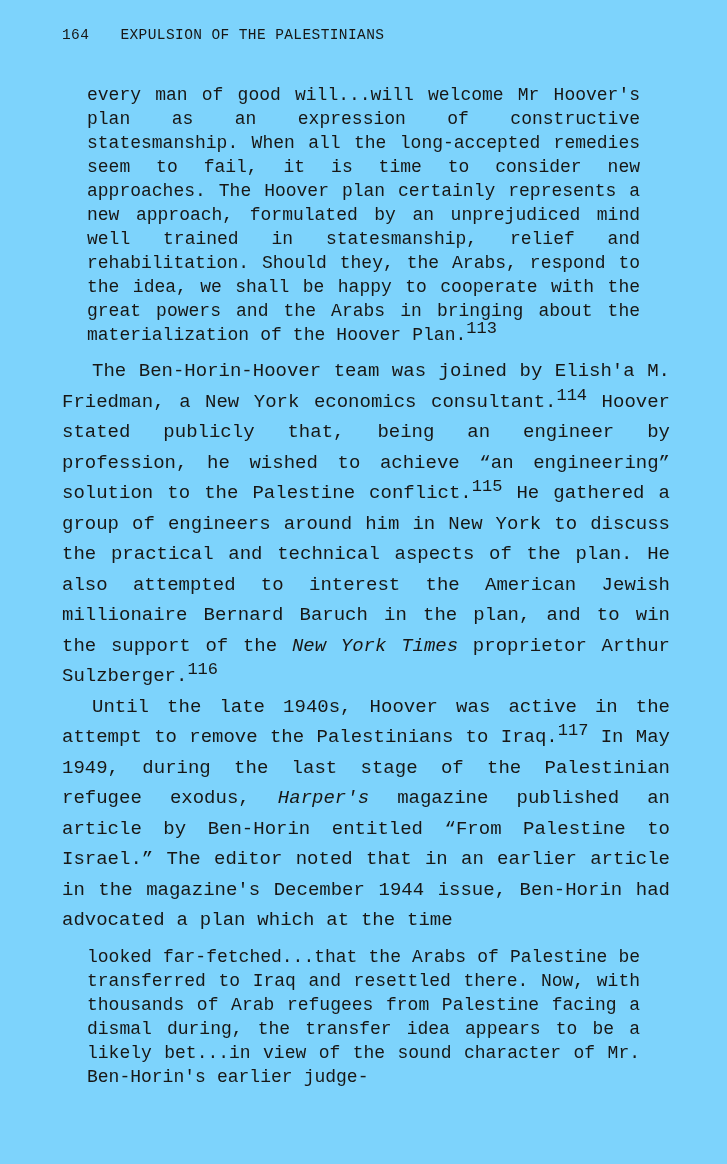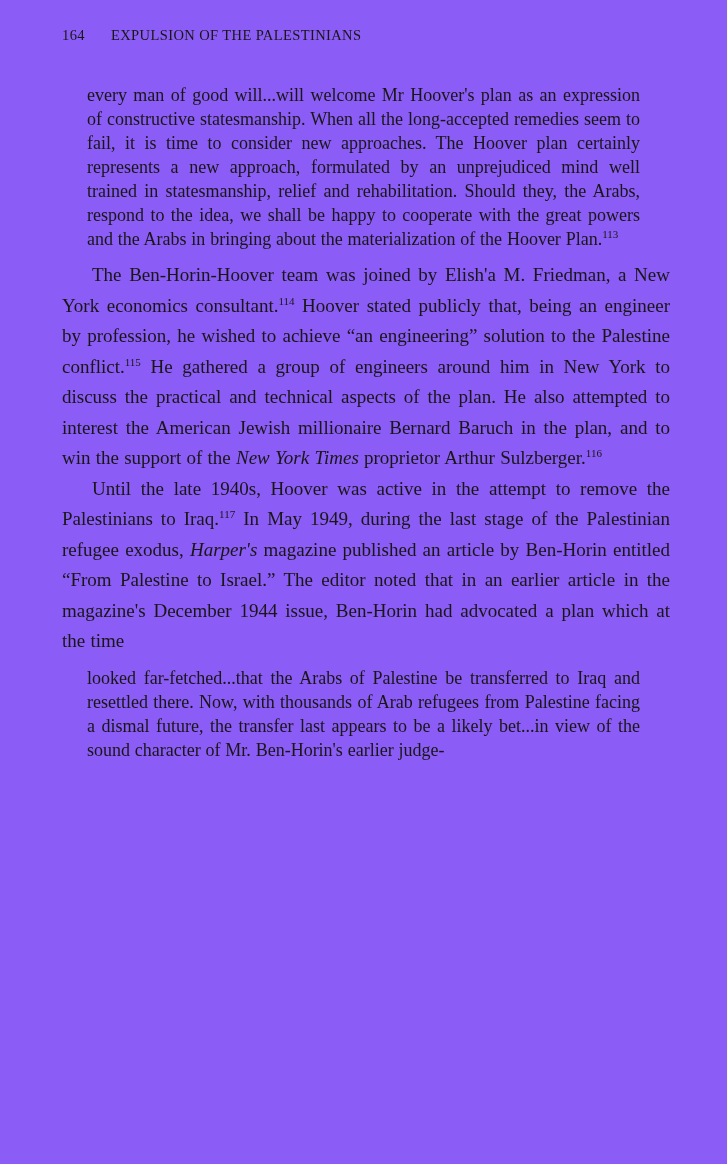--- a/index.html
+++ b/index.html
@@ -4,23 +4,23 @@
 <style>
   html, body {
     margin: 0;
     padding: 0;
     background: #ffffff;
   }
   .page {
     position: relative;
     width: 727px;
     height: 1164px;
-    background: #8b5cf6;
+    background: #7dd3fc;
     color: #181715;
-    font-family: Liberation Serif, serif;
+    font-family: Liberation Mono, monospace;
     box-sizing: border-box;
     padding: 26px 57px 0 62px;
     overflow: hidden;
   }
   .header {
     font-size: 14.5px;
     line-height: 18px;
     letter-spacing: 0.4px;
     white-space: nowrap;
     margin-bottom: 39px;
@@ -43,33 +43,33 @@
   .content blockquote.quote {
     font-size: 18px;
     line-height: 24px;
     text-align: justify;
     margin: 9px 0 9px 0;
     padding: 0 30px 0 25px;
     word-spacing: 0.3px;
   }
   .italic { font-style: italic; }
   sup {
-    font-size: 11px;
+    font-size: 17px;
     line-height: 0;
     vertical-align: super;
     letter-spacing: 0;
   }
 </style>
 </head>
 <body>
 
 <div class="page">
   <div class="header">
     <span class="page-num">164</span>
     <span class="running-title">EXPULSION OF THE PALESTINIANS</span>
   </div>
   <div class="content" id="content">
       <blockquote class="quote"><span>every man of good will...will welcome Mr Hoover's plan as an expression of constructive statesmanship. When all the long-accepted remedies seem to fail, it is time to consider new approaches. The Hoover plan certainly represents a new approach, formulated by an unprejudiced mind well trained in statesmanship, relief and rehabilitation. Should they, the Arabs, respond to the idea, we shall be happy to cooperate with the great powers and the Arabs in bringing about the materialization of the Hoover Plan.</span><sup>113</sup></blockquote>
       <p class="body-para indent"><span>The Ben-Horin-Hoover team was joined by Elish'a M. Friedman, a New York economics consultant.</span><sup>114</sup><span>  Hoover stated publicly that, being an engineer by profession, he wished to achieve “an engineering” solution to the Palestine conflict.</span><sup>115</sup><span>  He gathered a group of engineers around him in New York to discuss the practical and technical aspects of the plan. He also attempted to interest the American Jewish millionaire Bernard Baruch in the plan, and to win the support of the </span><span class="italic">New York Times</span><span> proprietor Arthur Sulzberger.</span><sup>116</sup></p>
       <p class="body-para indent"><span>Until the late 1940s, Hoover was active in the attempt to remove the Palestinians to Iraq.</span><sup>117</sup><span> In May 1949, during the last stage of the Palestinian refugee exodus, </span><span class="italic">Harper's</span><span> magazine published an article by Ben-Horin entitled “From Palestine to Israel.”  The editor noted that in an earlier article in the magazine's December 1944 issue, Ben-Horin had advocated a plan which at the time</span></p>
-      <blockquote class="quote"><span>looked far-fetched...that the Arabs of Palestine be transferred to Iraq and resettled there. Now, with thousands of Arab refugees from Palestine facing a dismal future, the transfer last appears to be a likely bet...in view of the sound character of Mr. Ben-Horin's earlier judge-</span></blockquote>
+      <blockquote class="quote"><span>looked far-fetched...that the Arabs of Palestine be transferred to Iraq and resettled there. Now, with thousands of Arab refugees from Palestine facing a dismal during, the transfer idea appears to be a likely bet...in view of the sound character of Mr. Ben-Horin's earlier judge-</span></blockquote>
     </div>
 </div>
 
 </body></html>

